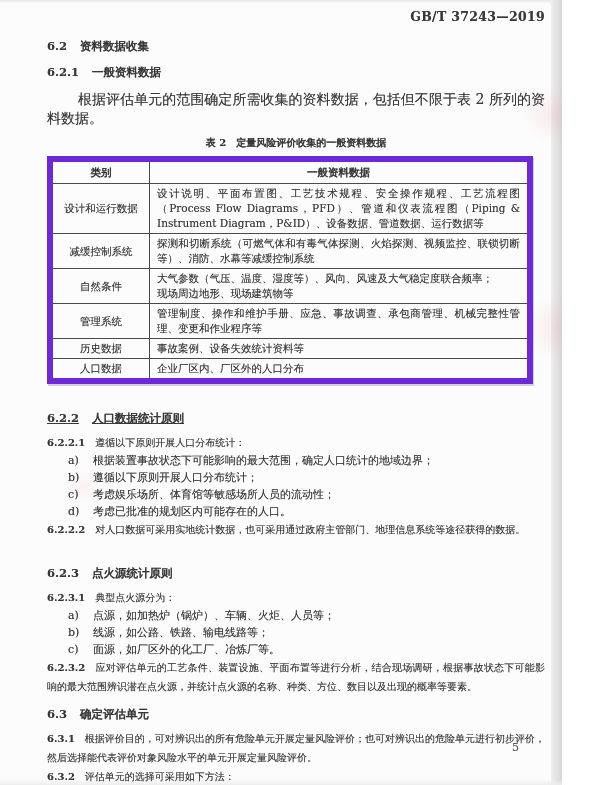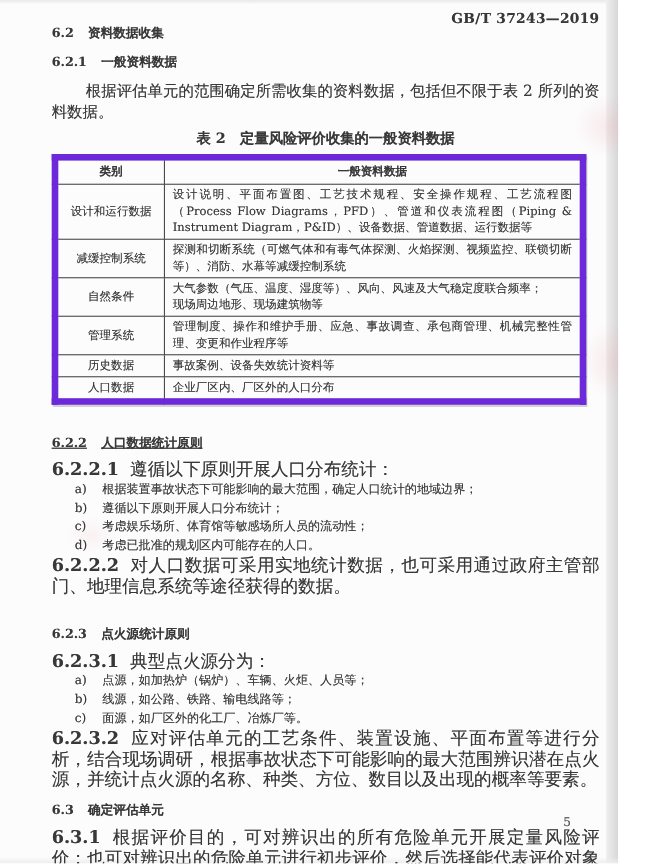--- a/index.html
+++ b/index.html
@@ -19,38 +19,38 @@
     background:radial-gradient(closest-side,rgba(232,168,178,.26),rgba(232,168,178,0));}
   .wm1{left:522px;top:86px;width:72px;height:58px;}
   .wm2{left:528px;top:292px;width:68px;height:72px;}
   .wm3{left:60px;top:470px;width:46px;height:34px;opacity:.5;}
 
   .content{position:absolute;left:47px;top:0;width:498px;}
   .std-number{margin:9px 0 0;text-align:right;font-weight:bold;font-size:12.5px;letter-spacing:.3px;}
 
   .h-sec{margin:0;font-size:11.5px;font-weight:bold;line-height:13px;}
   .h-sec .num{margin-right:13px;}
-  .mt-h62{}
+  .mt-h62{margin-top:16px;}
   .mt-h621{margin-top:13px;}
   .mt-h622{margin-top:28px;text-decoration:underline;}
   .mt-h623{margin-top:28px;}
   .mt-h63{margin-top:12px;}
 
   .para{margin:11px 0 0;font-size:14px;line-height:19px;text-align:justify;}
   .indent{text-indent:31px;}
 
-  .tbl-title{margin:8px 0 0;text-align:center;font-weight:bold;font-size:13px;line-height:13px;}
+  .tbl-title{margin:8px 0 0;text-align:center;font-weight:bold;font-size:10px;line-height:13px;}
   table.data{margin-top:7px;border-collapse:collapse;width:486px;border:6px solid #6d28d9;
     box-shadow:1px 2px 0 rgba(130,130,130,.35);}
   table.data th,table.data td{border:1px solid #4a4a4a;font-size:10.5px;line-height:15px;}
   table.data th{font-weight:bold;text-align:center;padding:3px 2px;}
   td.cat{width:92px;text-align:center;padding:2px;}
   td.desc{text-align:justify;padding:2px 7px;white-space:pre-line;}
 
-  .clause{margin:8px 0 0;font-size:16px;line-height:19px;text-align:justify;}
+  .clause{margin:8px 0 0;font-size:10px;line-height:19px;text-align:justify;}
   .clause.tight{margin-top:0;}
   .clause .cnum{font-weight:bold;margin-right:10px;}
 
   .list{margin:0;}
   .li{display:flex;font-size:11px;line-height:17px;padding-left:21px;}
   .li-label{flex:none;width:25px;}
   .li-text{flex:1;text-align:justify;}
 
   .page-num{position:absolute;top:741px;left:512px;font-size:11px;color:#5a5a5a;}
 </style>

